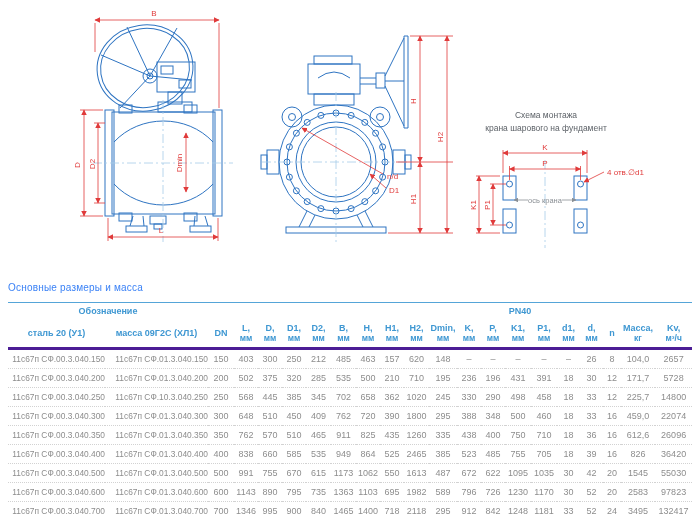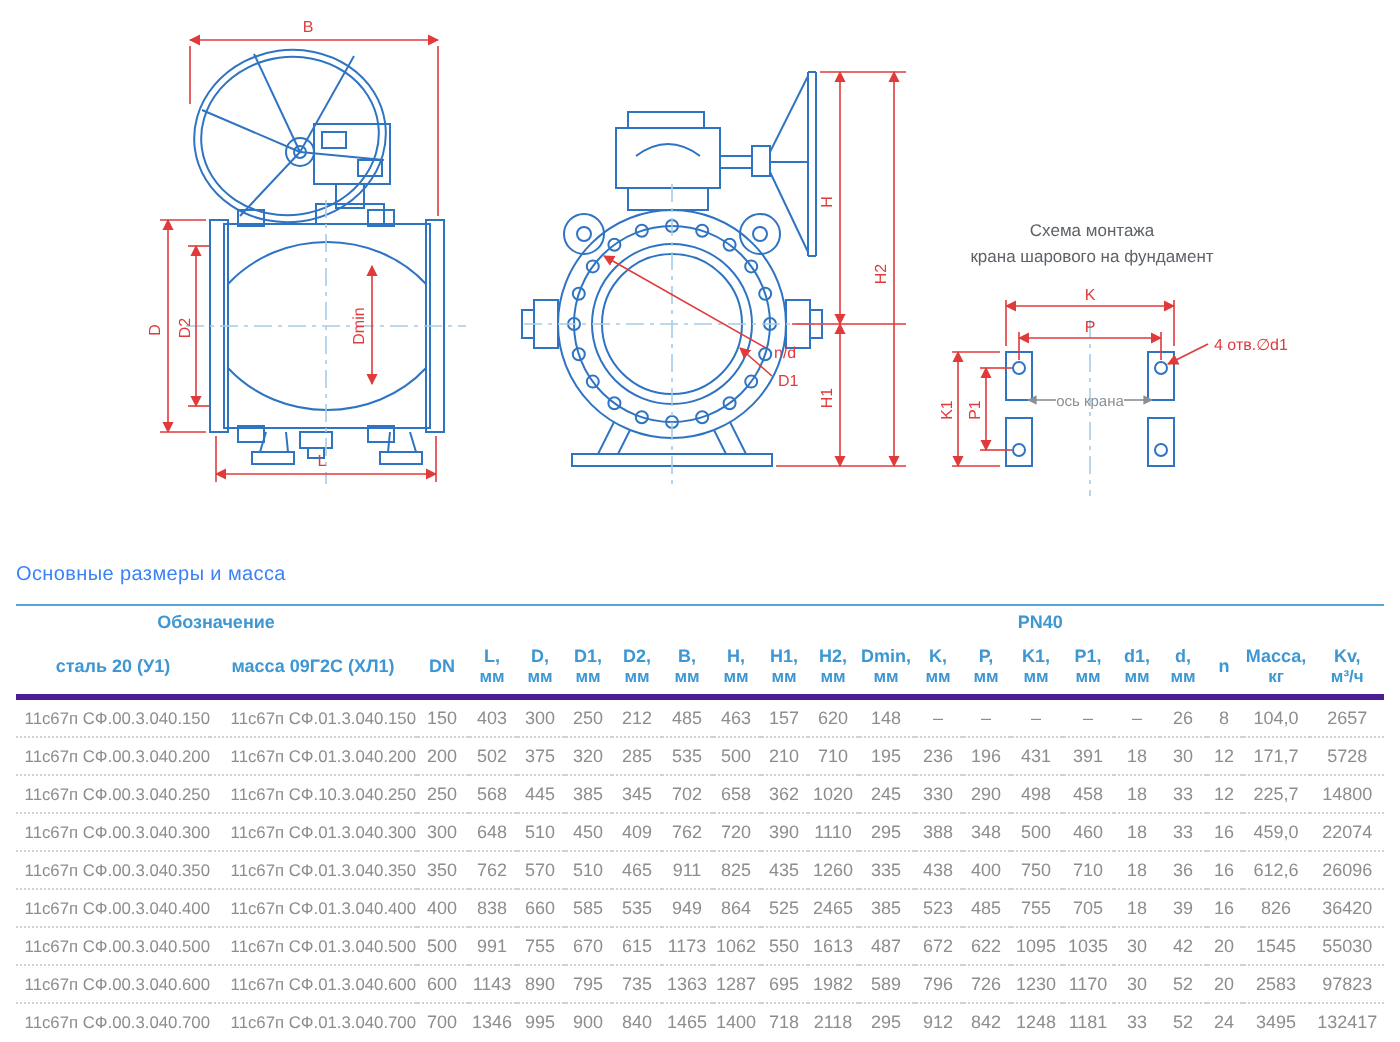--- a/index.html
+++ b/index.html
@@ -435,21 +435,21 @@
         <td class="des">11с67п СФ.00.3.040.300</td>
         <td class="des">11с67п СФ.01.3.040.300</td>
         <td>300</td>
         <td>648</td>
         <td>510</td>
         <td>450</td>
         <td>409</td>
         <td>762</td>
         <td>720</td>
         <td>390</td>
-        <td>1110</td>
+        <td>1800</td>
         <td>295</td>
         <td>388</td>
         <td>348</td>
         <td>500</td>
         <td>460</td>
         <td>18</td>
         <td>33</td>
         <td>16</td>
         <td>459,0</td>
         <td>22074</td>
@@ -525,21 +525,21 @@
       </tr>
       <tr>
         <td class="des">11с67п СФ.00.3.040.600</td>
         <td class="des">11с67п СФ.01.3.040.600</td>
         <td>600</td>
         <td>1143</td>
         <td>890</td>
         <td>795</td>
         <td>735</td>
         <td>1363</td>
-        <td>1287</td>
+        <td>1103</td>
         <td>695</td>
         <td>1982</td>
         <td>589</td>
         <td>796</td>
         <td>726</td>
         <td>1230</td>
         <td>1170</td>
         <td>30</td>
         <td>52</td>
         <td>20</td>

